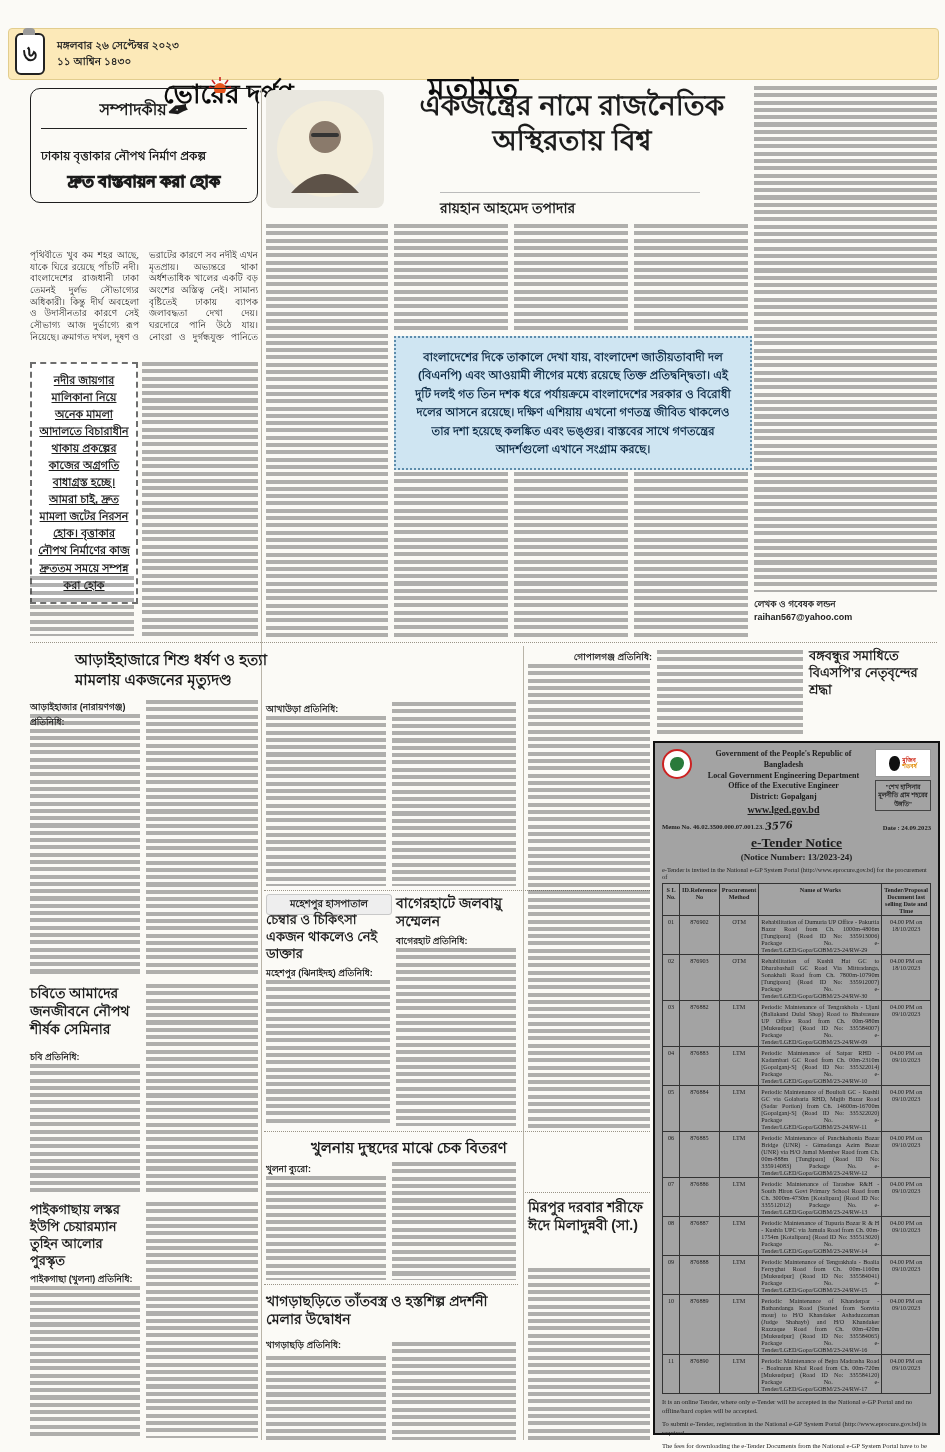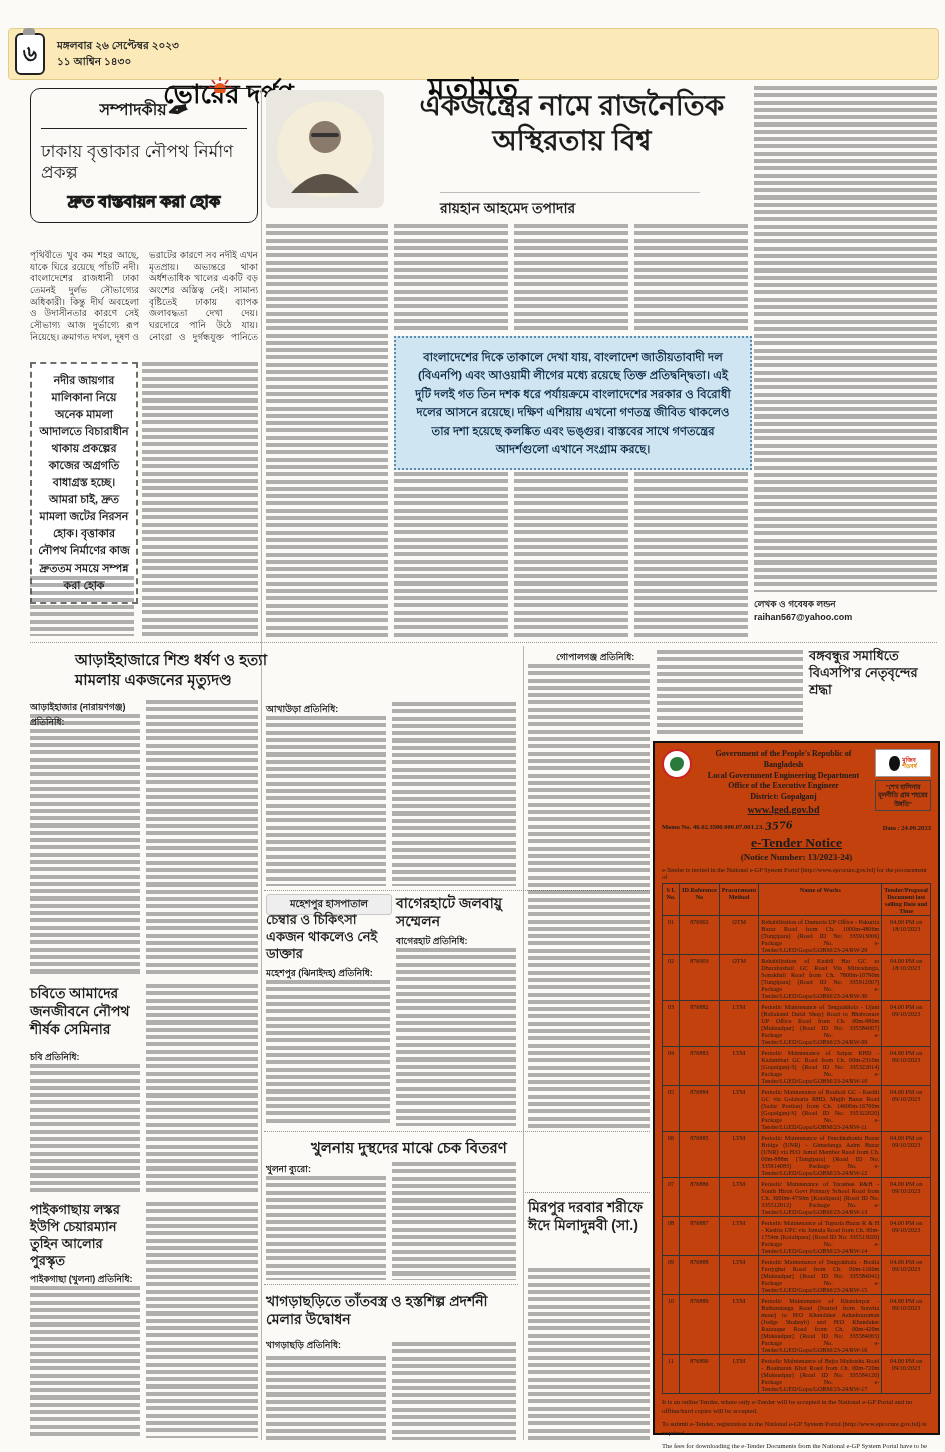--- a/index.html
+++ b/index.html
@@ -18,40 +18,40 @@
   .sun{position:absolute;top:-10px;left:46px;}
   
   .vrule{width:1px;background:#b9b4a8;}
   .hrule{height:0;border-top:1px dotted #9a9487;}
   
   .gk{background-image:repeating-linear-gradient(#3d3d3d 0px,#3d3d3d 4px,transparent 4px,transparent 7.3px);opacity:.4;}
   
   .edbox{border:1.6px solid #1e1e1e;border-radius:10px;padding:8px 10px 6px;}
   .edlabel{font-size:16px;font-weight:800;border-bottom:1.4px solid #222;padding-bottom:4px;display:flex;justify-content:center;align-items:center;}
   .pen{font-size:26px;transform:scaleX(-1) rotate(18deg);display:inline-block;line-height:.8;}
-  .edhead{font-size:17px;font-weight:400;margin-top:12px;line-height:1.25;}
+  .edhead{font-size:12px;font-weight:700;margin-top:20px;line-height:1.25;}
   .edsub{font-size:16px;font-weight:800;color:#fff;-webkit-text-stroke:1px #1a1a1a;text-align:center;margin-top:5px;}
   .bodytxt{font-size:9px;line-height:1.3;text-align:justify;}
   .cols2{column-count:2;column-gap:10px;}
   .pullq{border:2px dashed #6e6e6e;padding:8px 6px;font-size:11px;font-weight:bold;text-align:center;line-height:1.55;background:#fff;}
   
   .mainhead{font-size:28px;font-weight:800;text-align:center;line-height:1.25;}
   .byline{font-size:14px;font-weight:bold;border-top:1px solid #bbb;padding-top:4px;}
   .photo{background:#e9e7df;border-radius:8px;display:flex;align-items:center;justify-content:center;}
   .bluebox{background:#cfe5f2;border:2px dotted #5d8cab;color:#0d2b46;font-size:11.5px;font-weight:bold;
            text-align:center;line-height:1.6;padding:10px 14px;}
   .credit{font-size:9px;font-weight:bold;line-height:1.4;}
   
   .h15{font-size:15px;font-weight:800;line-height:1.3;margin-left:45px;}
   .h14{font-size:14px;font-weight:800;line-height:1.3;}
   .h13{font-size:13px;font-weight:800;line-height:1.3;}
   .kicker{font-size:10px;font-weight:bold;text-align:center;background:#eee;border:1px solid #c8c8c8;border-radius:3px;padding:1px 0;}
   .dateline{font-size:9px;font-weight:bold;}
   
-  .tender{border:2px solid #111;background:#c2410c;font-family:"Liberation Serif",serif;padding:6px 7px;box-sizing:border-box;}
+  .tender{border:2px solid #111;background:#a3a3a3;font-family:"Liberation Serif",serif;padding:6px 7px;box-sizing:border-box;}
   .thdr{display:flex;align-items:flex-start;gap:4px;}
   .lged{width:26px;height:26px;border-radius:50%;border:2px solid #c22;background:#fff;display:flex;align-items:center;justify-content:center;flex:0 0 auto;}
   .lged span{width:14px;height:14px;border-radius:50% 40% 55% 45%;background:#2a7a3b;display:block;}
   .gov{flex:1;text-align:center;font-weight:bold;font-size:8px;line-height:1.35;}
   .gov .url{font-size:10px;text-decoration:underline;}
   .mujibwrap{width:56px;flex:0 0 auto;font-family:"Liberation Sans",sans-serif;}
   .mujib{border:1px solid #999;height:26px;display:flex;align-items:center;justify-content:center;gap:2px;background:#fff;}
   .mujib .face{width:11px;height:15px;background:#111;border-radius:50% 45% 55% 50%;}
   .mujib .m1{color:#c21; font-size:6px;font-weight:bold;line-height:1.05;}
   .m1 em{font-style:normal;color:#e08900;display:block;}
@@ -109,21 +109,21 @@
 
   <div class="abs edbox" style="left:30px;top:88px;width:206px;">
     <div class="edlabel">
       <span>সম্পাদকীয়</span>
       <span class="pen">✒</span>
     </div>
     <div class="edhead">ঢাকায় বৃত্তাকার নৌপথ নির্মাণ প্রকল্প</div>
     <div class="edsub">দ্রুত বাস্তবায়ন করা হোক</div>
   </div>
   <div class="abs bodytxt cols2" style="left:30px;top:250px;width:228px;height:104px;overflow:hidden;">পৃথিবীতে খুব কম শহর আছে, যাকে ঘিরে রয়েছে পাঁচটি নদী। বাংলাদেশের রাজধানী ঢাকা তেমনই দুর্লভ সৌভাগ্যের অধিকারী। কিন্তু দীর্ঘ অবহেলা ও উদাসীনতার কারণে সেই সৌভাগ্য আজ দুর্ভাগ্যে রূপ নিয়েছে। ক্রমাগত দখল, দূষণ ও ভরাটের কারণে সব নদীই এখন মৃতপ্রায়। অভ্যন্তরে থাকা অর্ধশতাধিক খালের একটি বড় অংশের অস্তিত্ব নেই। সামান্য বৃষ্টিতেই ঢাকায় ব্যাপক জলাবদ্ধতা দেখা দেয়। ঘরদোরে পানি উঠে যায়। নোংরা ও দুর্গন্ধযুক্ত পানিতে চলাচল করতে হয়। বিশেষজ্ঞরা বলেন, নদী ও খালগুলো সচল থাকলে ঢাকার এমন অবস্থা হতো না।</div>
-  <div class="abs pullq" style="left:30px;top:362px;width:92px;">নদীর জায়গার মালিকানা নিয়ে অনেক মামলা আদালতে বিচারাধীন থাকায় প্রকল্পের কাজের অগ্রগতি বাধাগ্রস্ত হচ্ছে। আমরা চাই, দ্রুত মামলা জটের নিরসন হোক। বৃত্তাকার নৌপথ নির্মাণের কাজ দ্রুততম সময়ে সম্পন্ন করা হোক</div>
+  <div class="abs pullq" style="left:30px;top:362px;width:92px;text-decoration:underline;">নদীর জায়গার মালিকানা নিয়ে অনেক মামলা আদালতে বিচারাধীন থাকায় প্রকল্পের কাজের অগ্রগতি বাধাগ্রস্ত হচ্ছে। আমরা চাই, দ্রুত মামলা জটের নিরসন হোক। বৃত্তাকার নৌপথ নির্মাণের কাজ দ্রুততম সময়ে সম্পন্ন করা হোক</div>
   <div class="abs gk" style="left:142px;top:362px;width:116px;height:274px;"></div>
   <div class="abs gk" style="left:30px;top:576px;width:104px;height:60px;"></div>
 
   <div class="abs h15" style="left:30px;top:650px;width:228px;">আড়াইহাজারে শিশু ধর্ষণ ও হত্যা মামলায় একজনের মৃত্যুদণ্ড</div>
   <div class="abs dateline" style="left:30px;top:700px;width:110px;">আড়াইহাজার (নারায়ণগঞ্জ) প্রতিনিধি:</div>
   <div class="abs gk" style="left:30px;top:714px;width:110px;height:262px;"></div>
   <div class="abs gk" style="left:146px;top:700px;width:112px;height:276px;"></div>
 
   <div class="abs h14" style="left:30px;top:984px;width:110px;">চবিতে আমাদের জনজীবনে নৌপথ শীর্ষক সেমিনার</div>
   <div class="abs dateline" style="left:30px;top:1050px;width:110px;">চবি প্রতিনিধি:</div>
@@ -157,21 +157,21 @@
   <div class="abs gk" style="left:754px;top:86px;width:183px;height:506px;"></div>
   <div class="abs credit" style="left:754px;top:598px;width:183px;">
     <div>লেখক ও গবেষক লন্ডন</div>
     <div>raihan567@yahoo.com</div>
   </div>
 
   <div class="abs dateline" style="left:266px;top:702px;width:120px;">আখাউড়া প্রতিনিধি:</div>
   <div class="abs gk" style="left:266px;top:716px;width:120px;height:170px;"></div>
   <div class="abs gk" style="left:392px;top:702px;width:124px;height:184px;"></div>
 
-  <div class="abs dateline" style="left:556px;top:650px;width:122px;">গোপালগঞ্জ প্রতিনিধি:</div>
+  <div class="abs dateline" style="left:530px;top:650px;width:122px;text-align:right;">গোপালগঞ্জ প্রতিনিধি:</div>
   <div class="abs gk" style="left:528px;top:664px;width:122px;height:464px;"></div>
 
   <div class="abs gk" style="left:657px;top:650px;width:146px;height:86px;"></div>
   <div class="abs h13" style="left:809px;top:648px;width:128px;">বঙ্গবন্ধুর সমাধিতে বিএসপি'র নেতৃবৃন্দের শ্রদ্ধা</div>
 
   <div class="abs kicker" style="left:266px;top:894px;width:124px;">মহেশপুর হাসপাতাল</div>
   <div class="abs h13" style="left:266px;top:912px;width:124px;">চেম্বার ও চিকিৎসা একজন থাকলেও নেই ডাক্তার</div>
   <div class="abs dateline" style="left:266px;top:966px;width:124px;">মহেশপুর (ঝিনাইদহ) প্রতিনিধি:</div>
   <div class="abs gk" style="left:266px;top:980px;width:124px;height:146px;"></div>
 

